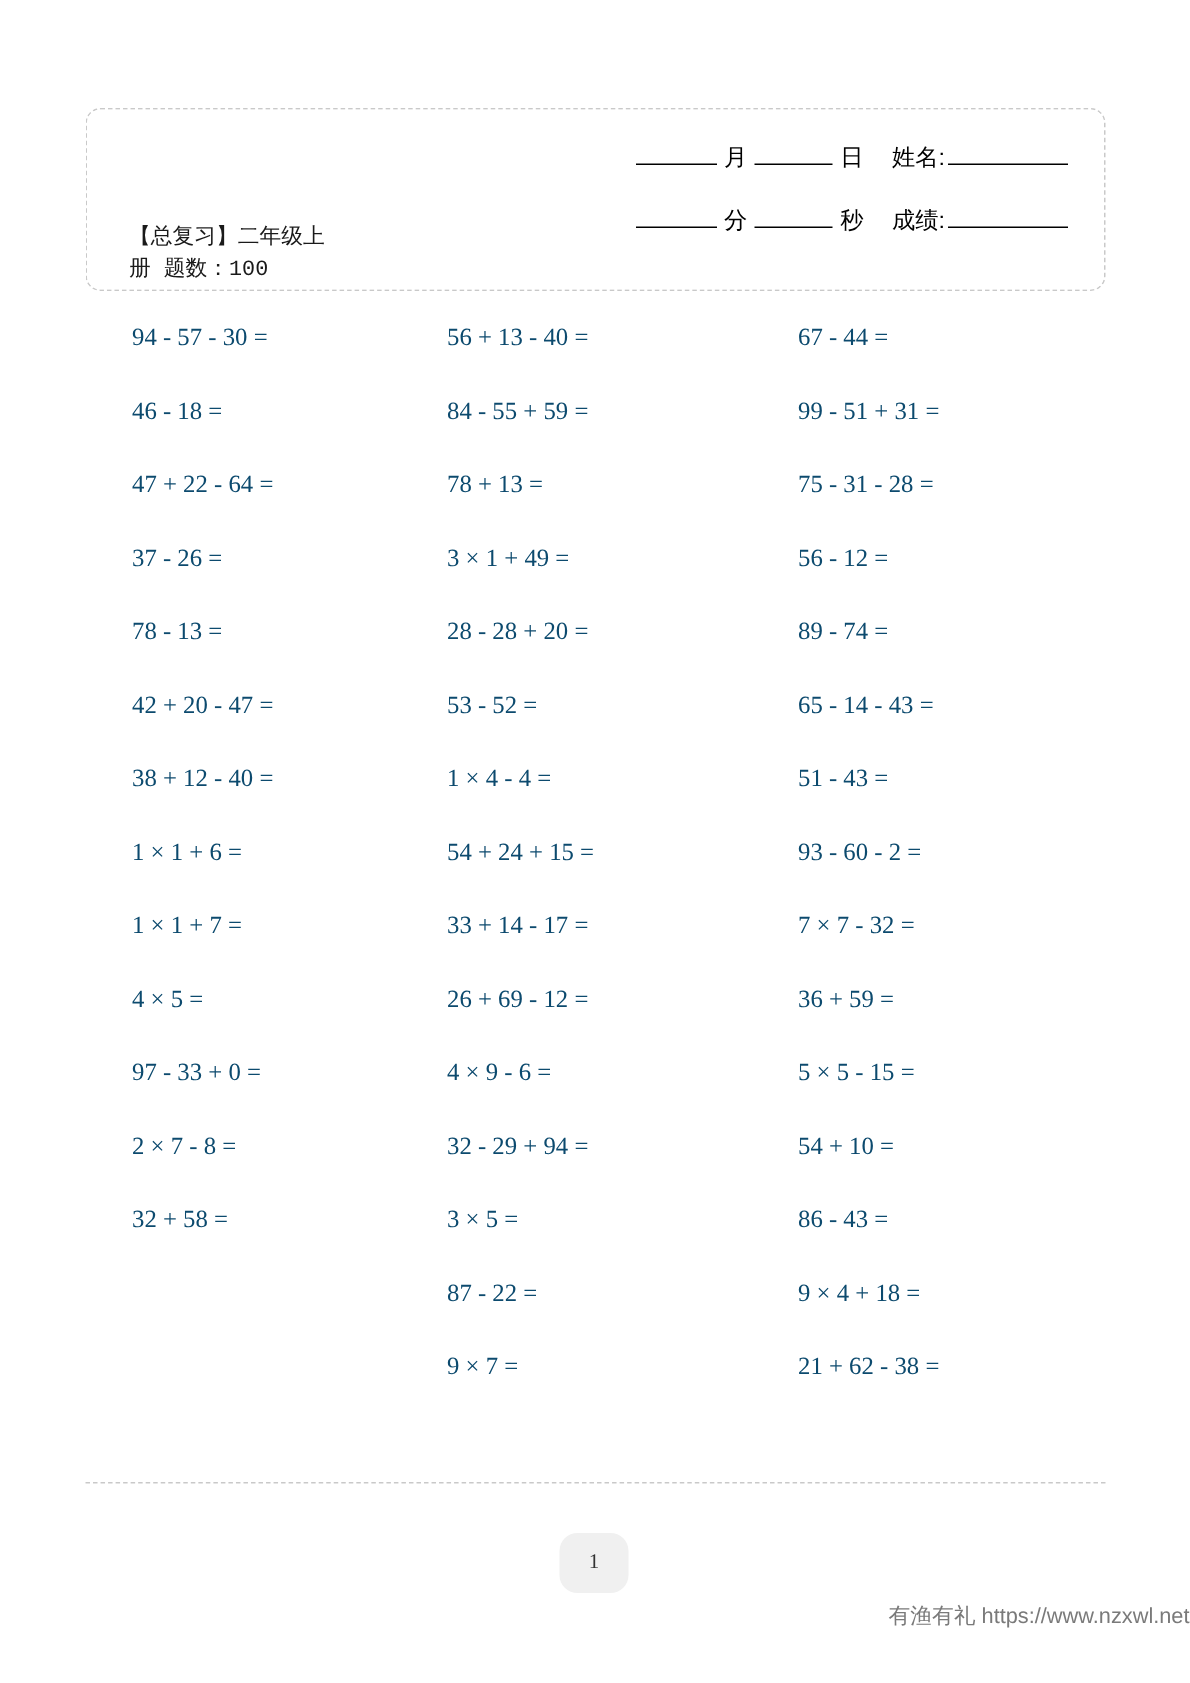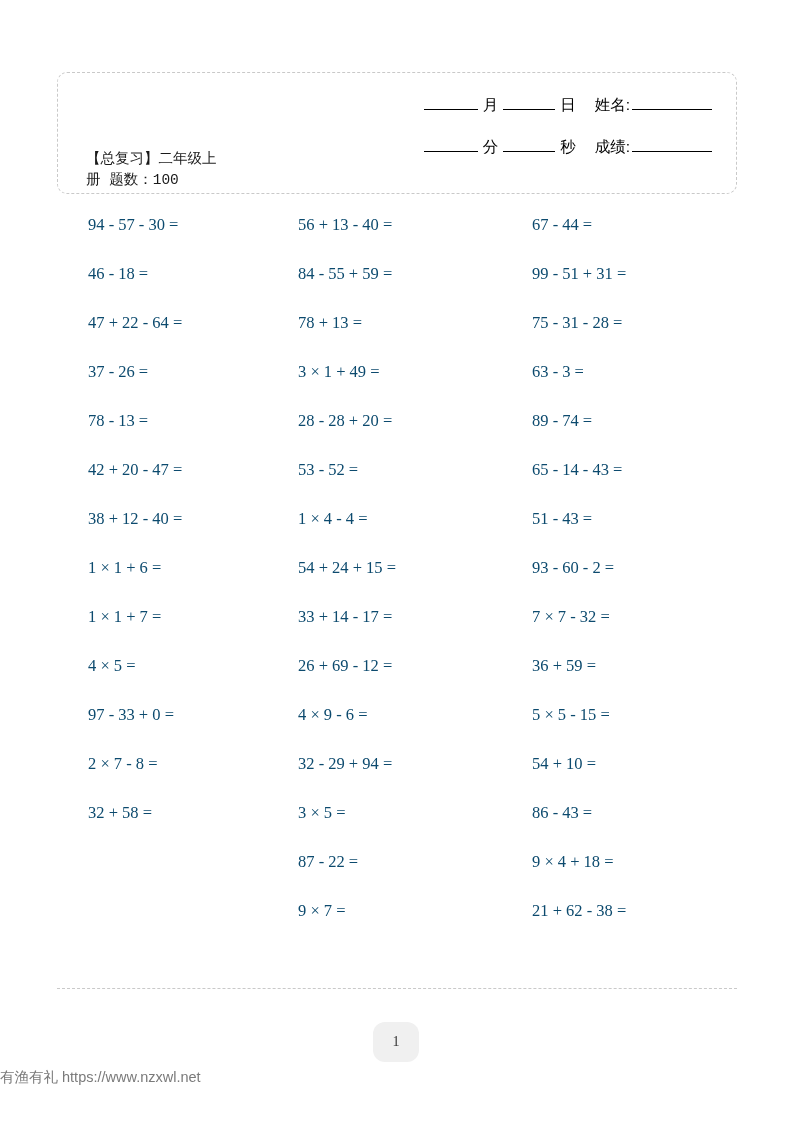--- a/index.html
+++ b/index.html
@@ -125,21 +125,21 @@
     line-height: 40px;
     font-size: 14px;
     color: #333333;
     font-family: "Liberation Serif", "DejaVu Serif", serif;
   }
   .watermark {
     position: absolute;
     left: 0;
     top: 1068px;
     width: 793px;
-    text-align: left;
+    text-align: right;
     font-size: 14.5px;
     color: #7a7a7a;
     font-family: "Liberation Sans", "DejaVu Sans", sans-serif;
   }
 </style>
 </head>
 <body>
 
 <div class="header-box">
 
@@ -201,21 +201,21 @@
       <div class="problem">4 × 9 - 6 =</div>
       <div class="problem">32 - 29 + 94 =</div>
       <div class="problem">3 × 5 =</div>
       <div class="problem">87 - 22 =</div>
       <div class="problem">9 × 7 =</div>
     </div>
   <div class="col col-3">
       <div class="problem">67 - 44 =</div>
       <div class="problem">99 - 51 + 31 =</div>
       <div class="problem">75 - 31 - 28 =</div>
-      <div class="problem">63 - 3 =</div>
+      <div class="problem">56 - 12 =</div>
       <div class="problem">89 - 74 =</div>
       <div class="problem">65 - 14 - 43 =</div>
       <div class="problem">51 - 43 =</div>
       <div class="problem">93 - 60 - 2 =</div>
       <div class="problem">7 × 7 - 32 =</div>
       <div class="problem">36 + 59 =</div>
       <div class="problem">5 × 5 - 15 =</div>
       <div class="problem">54 + 10 =</div>
       <div class="problem">86 - 43 =</div>
       <div class="problem">9 × 4 + 18 =</div>

